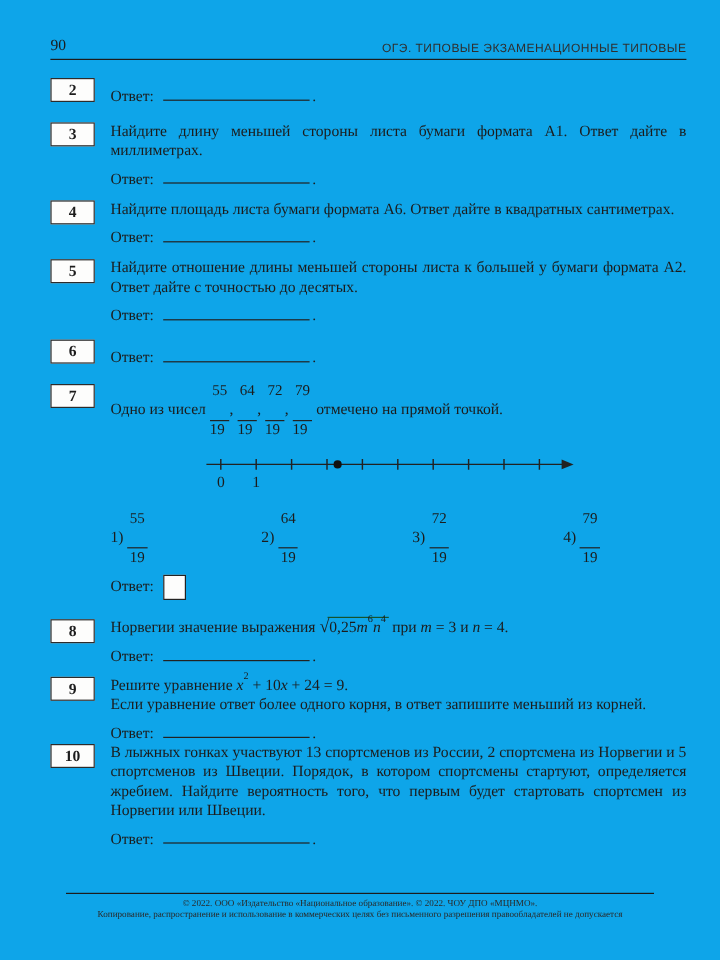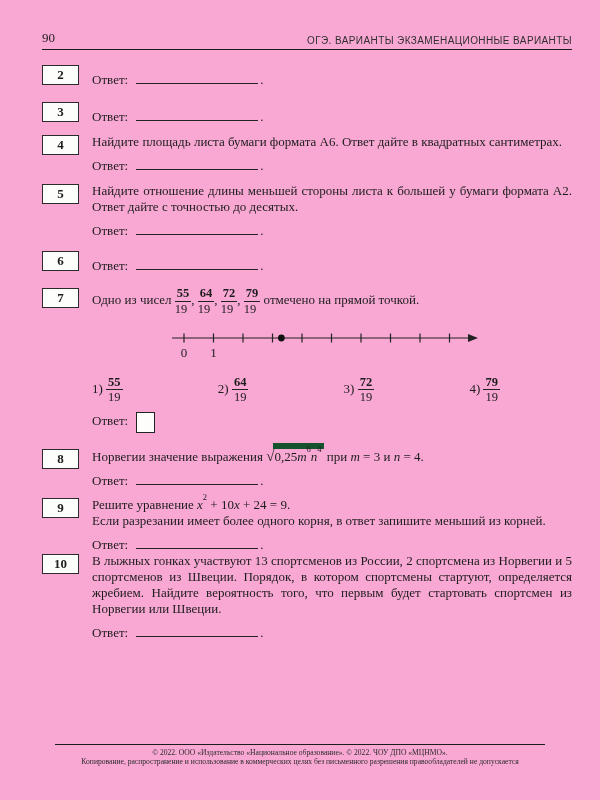--- a/index.html
+++ b/index.html
@@ -1,19 +1,19 @@
 <!DOCTYPE html>
 <html><head>
 <meta charset="utf-8">
 <style>
   * { box-sizing: border-box; }
   html,body { margin:0; padding:0; background:#e8e8e8; }
   .page {
     position:relative; width:600px; height:800px; margin:0 auto;
-    background:#f9a8d4; color:#1c1c1c;
+    background:#0ea5e9; color:#1c1c1c;
     font-family:"Liberation Serif", serif; overflow:hidden;
   }
   .inner { padding:30px 28px 0 42px; }
 
   
   .header-row { display:flex; justify-content:space-between; align-items:flex-end; }
   .page-num { font-size:13px; }
   .header-title {
     font-family:"Liberation Sans", sans-serif; font-size:10px;
     letter-spacing:.4px; color:#2f2f2f;
@@ -34,27 +34,27 @@
   sup.exp { font-size:8.5px; position:relative; top:-4px; left:0; line-height:0; }
 
   
   .answer { margin-top:8px; font-size:13px; white-space:nowrap; }
   .aline { display:inline-block; width:122px; border-bottom:1px solid #222; height:12px; margin-left:8px; }
   .aperiod { margin-left:2px; }
   .ansbox { display:inline-block; width:19px; height:21px; border:1px solid #222; vertical-align:middle; margin-left:8px; background:#fdfdfc; }
 
   
   .frac { display:inline-block; text-align:center; vertical-align:middle; line-height:1.02; font-size:12.5px; }
-  .frac .fn { display:block; border-bottom:1px solid #222; padding:0 2px 1px 2px;font-weight:bold; }
+  .frac .fn { display:block; border-bottom:1px solid #222; padding:0 2px 18px 2px; }
   .frac .fd { display:block; padding-top:1px;font-family:Liberation Serif, serif; }
 
   
   .sqrt { white-space:nowrap; }
   .sqrt .rad { font-size:15px; letter-spacing:-1px; }
-  .sqrt .sbody { border-top:6px solid #14532d; padding:0 2px 0 1px; }
+  .sqrt .sbody { border-top:1px solid #14532d; padding:0 2px 0 1px; }
 
   
   .numberline-wrap { margin:8px 0 0 78px; }
   .options { display:flex; justify-content:space-between; padding-right:72px; margin-top:8px; font-size:13px; }
   .opt { white-space:nowrap; }
 
   
   .footer { position:absolute; left:0; right:0; bottom:34px; }
   .footer-rule { border:none; border-top:1.4px solid #1c1c1c; margin:0 55px 3px 55px; }
   .footer-line { text-align:center; font-size:7.6px; line-height:9px; color:#2a2a2a; margin:0 30px; }
@@ -71,21 +71,21 @@
   .t10 { margin-top:0; }
 </style>
 </head>
 <body>
 
 <div class="page">
   <div class="inner">
 
     <div class="header-row">
       <span class="page-num">90</span>
-      <span class="header-title">ОГЭ. ВАРИАНТЫ ЭКЗАМЕНАЦИОННЫЕ ВАРИАНТЫ</span>
+      <span class="header-title">ОГЭ. ТИПОВЫЕ ЭКЗАМЕНАЦИОННЫЕ ТИПОВЫЕ</span>
     </div>
     <hr class="header-rule">
 
     <section class="task t2">
       <div class="numcol">
           <div class="numbox">
             <span>2</span>
           </div>
         </div>
       <div class="tbody">
@@ -95,20 +95,21 @@
       </div>
     </section>
 
     <section class="task t3">
       <div class="numcol">
           <div class="numbox">
             <span>3</span>
           </div>
         </div>
       <div class="tbody">
+        <p class="qtext">Найдите длину меньшей стороны листа бумаги формата А1. Ответ дайте в миллиметрах.</p>
         <div class="answer">
           <span>Ответ:</span><span class="aline"></span><span class="aperiod">.</span>
         </div>
       </div>
     </section>
 
     <section class="task t4">
       <div class="numcol">
           <div class="numbox">
             <span>4</span>
@@ -222,21 +223,21 @@
       <div class="numcol">
           <div class="numbox">
             <span>9</span>
           </div>
         </div>
       <div class="tbody">
         <p class="qtext">
           <span>Решите уравнение</span>
           <span><span class="mvar">x</span><sup class="exp">2</sup> <span>+ 10</span><span class="mvar">x</span> <span>+ 24 = 9.</span></span>
         </p>
-        <p class="qtext">Если разрезании имеет более одного корня, в ответ запишите меньший из корней.</p>
+        <p class="qtext">Если уравнение ответ более одного корня, в ответ запишите меньший из корней.</p>
         <div class="answer">
           <span>Ответ:</span><span class="aline"></span><span class="aperiod">.</span>
         </div>
       </div>
     </section>
 
     <section class="task t10">
       <div class="numcol">
           <div class="numbox">
             <span>10</span>

